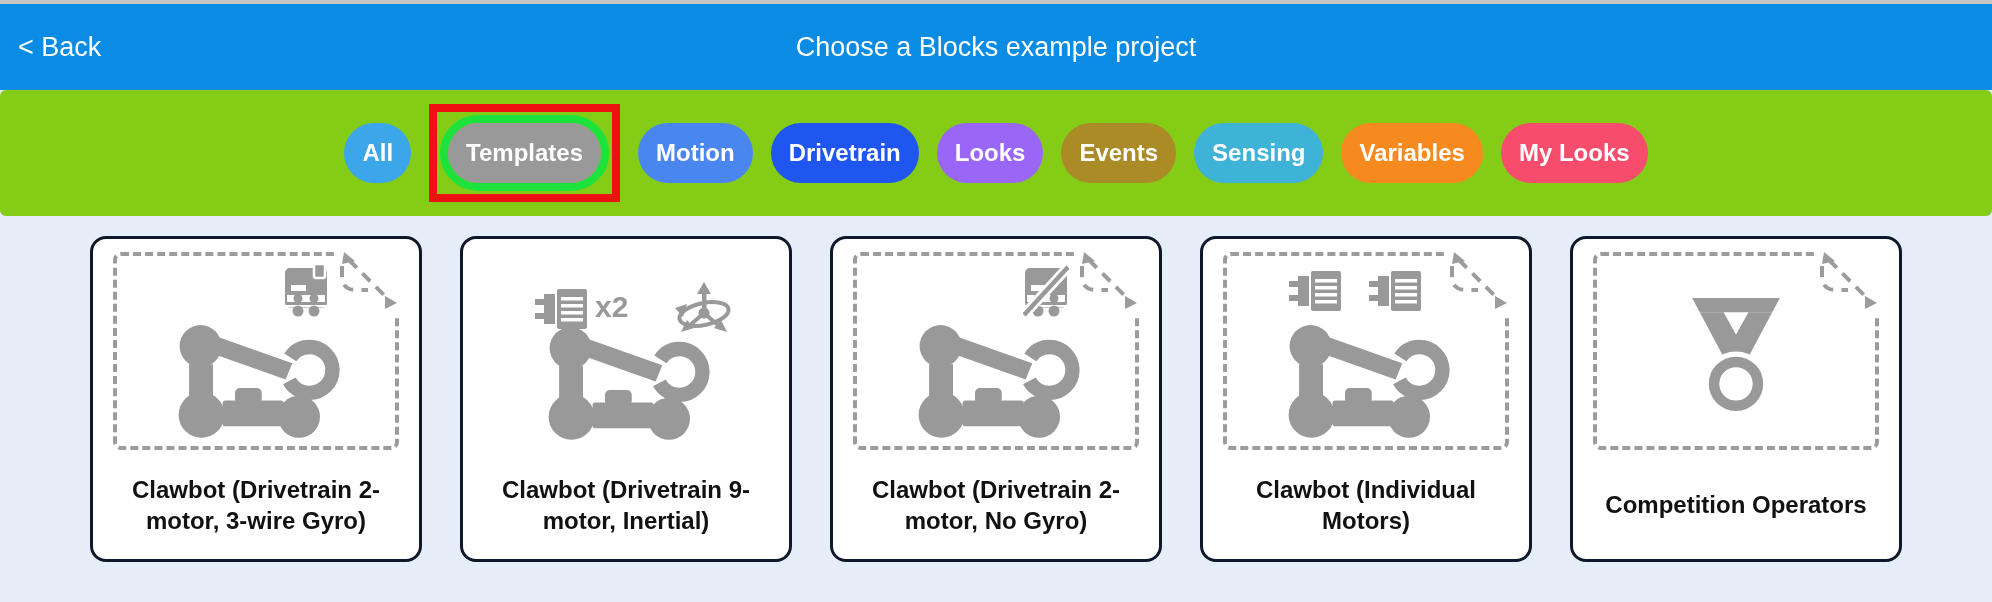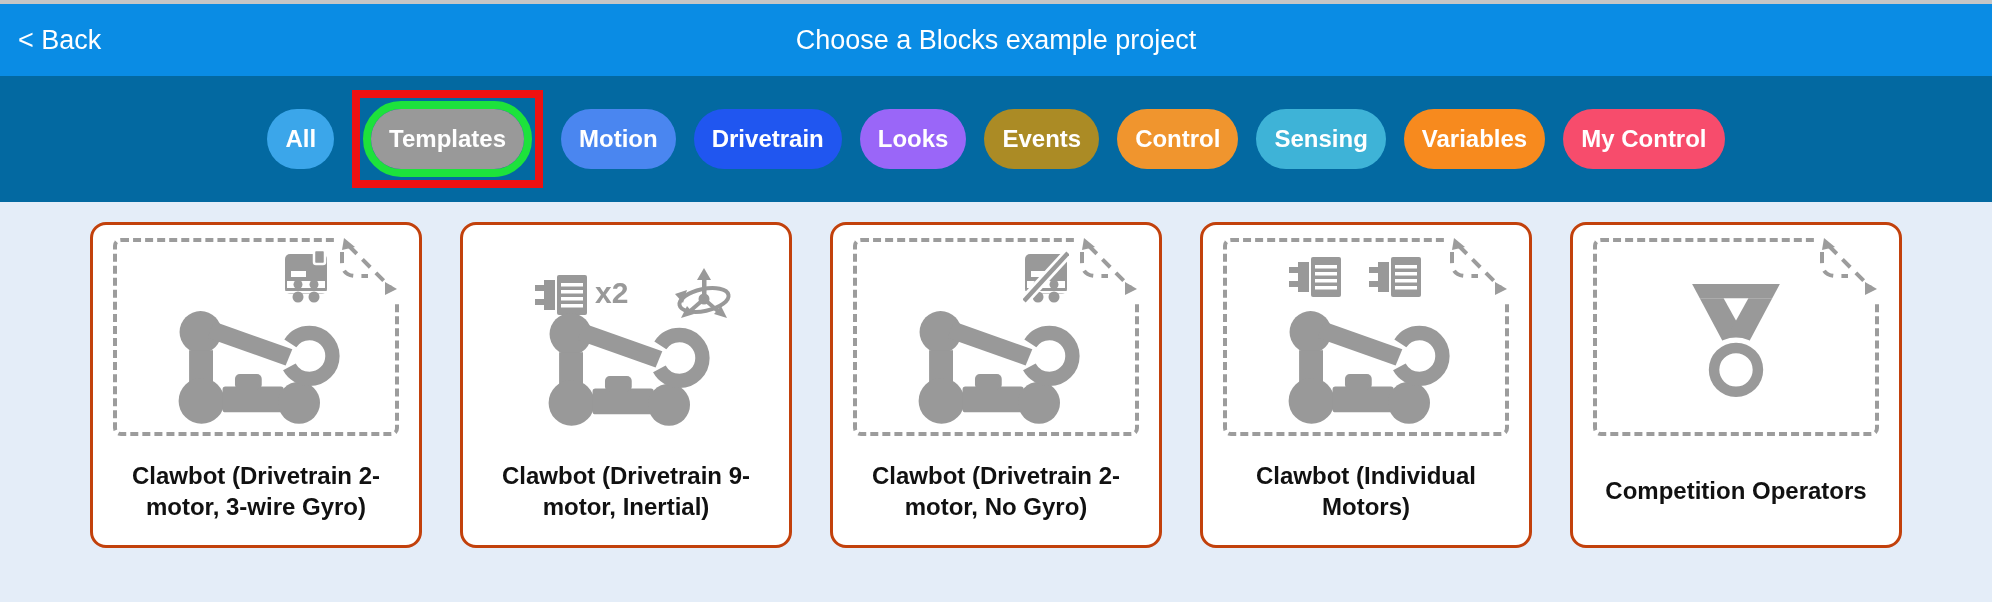--- a/index.html
+++ b/index.html
@@ -2,39 +2,39 @@
 <html><head>
 <meta charset="utf-8">
 <style>
   * { margin:0; padding:0; box-sizing:border-box; }
   html,body { width:1992px; height:602px; overflow:hidden; background:#e4edf8;
               font-family:"Liberation Sans", sans-serif; }
 
   .top-strip { height:4px; background:#c6c6c6; }
 
   
-  .header { height:72px; background:#0a8ce4; position:relative;
+  .header { height:86px; background:#0a8ce4; position:relative;
             display:flex; align-items:center; }
   .back-btn { position:absolute; left:18px; color:#fff; font-size:27px;
               cursor:pointer; }
   .header-title { width:100%; text-align:center; color:#fff; font-size:27px; }
 
   
   .filterbar { height:126px; background:#b7ddf4; display:flex;
                align-items:center; justify-content:center; gap:18px; }
   .pill { height:60px; line-height:60px; padding:0 18px; border-radius:30px;
           color:#fff; font-size:24px; font-weight:bold; white-space:nowrap;
           cursor:pointer; }
   .annotation-box { border:8px solid #ee1111; padding:3px;text-align:center; }
   .selected-ring { border:8px solid #1de23c; border-radius:38px; }
 
   
   .content { height:374px; display:flex; justify-content:center; gap:38px;
              padding-top:20px; }
-  .card { width:332px; height:326px; background:#fff; border:3px solid #c2410c;
+  .card { width:332px; height:326px; background:#fff; border:3px solid #0f172a;
           border-radius:16px; display:flex; flex-direction:column; cursor:pointer; }
   .thumb { position:relative; margin:13px 20px 0; height:198px; }
   .thumb.dashed { border:4px dashed #9c9c9c; border-radius:8px; }
   .fold { position:absolute; top:-4px; right:-4px; width:64px; height:64px;
           background:#fff; }
   .card-label { flex:1; display:flex; align-items:center; justify-content:center;
                 text-align:center; font-size:24px; font-weight:bold; color:#111;
                 line-height:31px; padding:0 8px; }
   .card-label span { max-width:300px; display:inline-block; }
 
@@ -45,35 +45,34 @@
 </head>
 <body>
 
 <div class="top-strip"></div>
 
 <div class="header" style="background: rgb(10, 140, 228);">
   <div class="back-btn">&lt; Back</div>
   <div class="header-title">Choose a Blocks example project</div>
 </div>
 
-<div class="filterbar" style="background: #0369a1;">
+<div class="filterbar" style="background: #84cc16; border-radius: 6px;">
   <div class="pill" style="background: rgb(59, 166, 234);">All</div>
   <div class="annotation-box">
     <div class="selected-ring">
       <div class="pill" style="background: rgb(153, 153, 153);">Templates</div>
     </div>
   </div>
   <div class="pill" style="background: rgb(74, 134, 240);">Motion</div>
   <div class="pill" style="background: rgb(32, 86, 240);">Drivetrain</div>
   <div class="pill" style="background: rgb(154, 102, 248);">Looks</div>
   <div class="pill" style="background: rgb(171, 139, 37);">Events</div>
-  <div class="pill" style="background: rgb(240, 149, 46);">Control</div>
   <div class="pill" style="background: rgb(62, 179, 215);">Sensing</div>
   <div class="pill" style="background: rgb(247, 138, 30);">Variables</div>
-  <div class="pill" style="background: rgb(247, 76, 108);">My Control</div>
+  <div class="pill" style="background: rgb(247, 76, 108);">My Looks</div>
 </div>
 
 <div class="content" style="background: rgb(228, 237, 248);">
 
   <div class="card">
     <div class="thumb dashed">
       <div class="fold">
         <svg width="64" height="64" viewBox="0 0 64 64" fill="none">
           <path d="M14,8 L56,50" stroke="#9c9c9c" stroke-width="4" stroke-dasharray="11 8"></path>
           <path d="M7,14 L7,24 Q7,38 21,38 L33,38" stroke="#9c9c9c" stroke-width="4" stroke-dasharray="11 8"></path>

